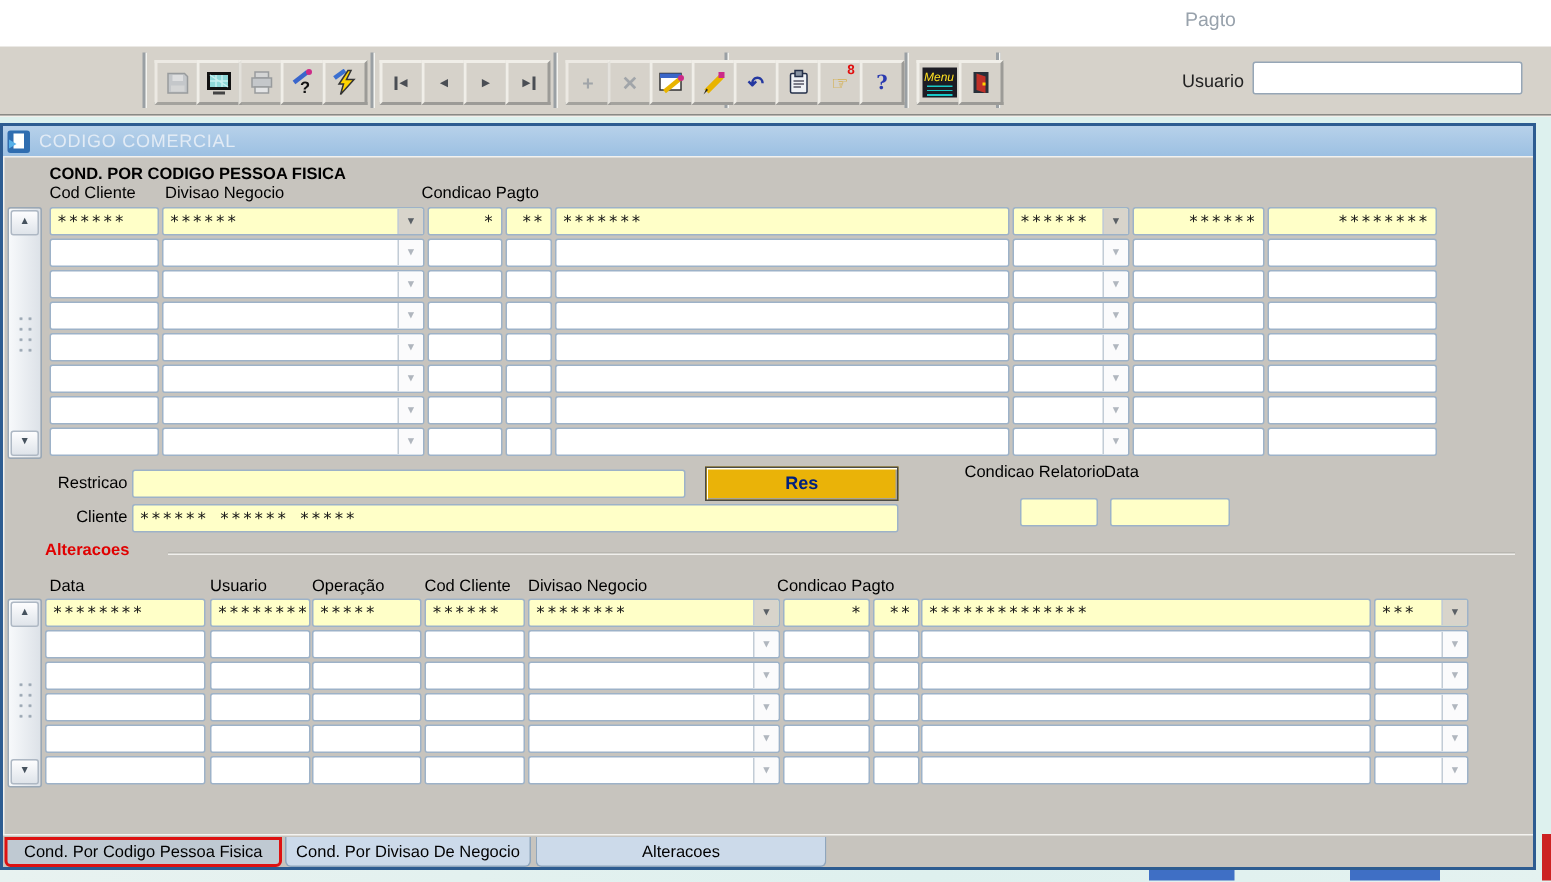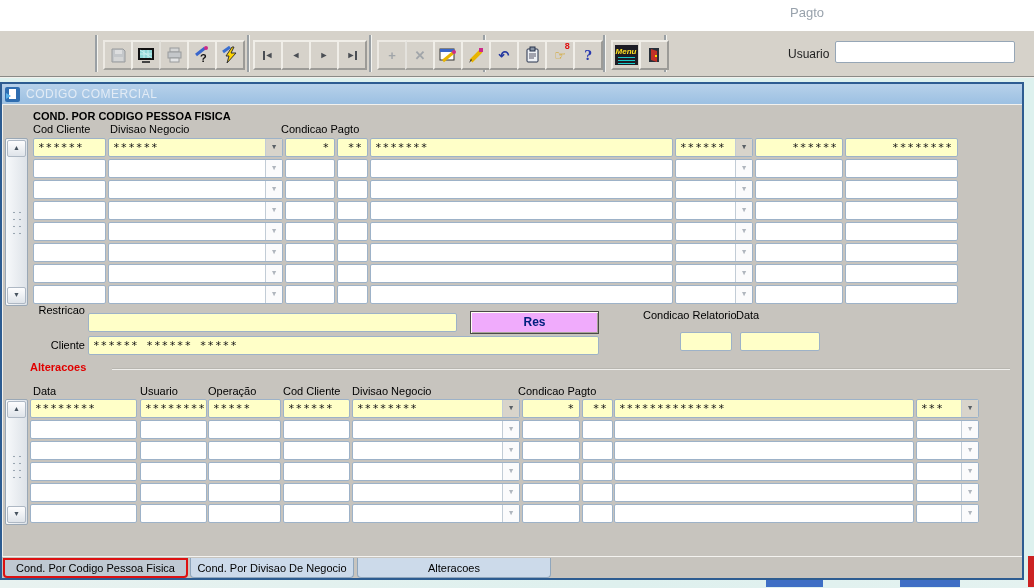--- a/index.html
+++ b/index.html
@@ -21,21 +21,21 @@
   .tb.dis{opacity:.85;}
   .tri{font-size:9px;color:#4a4e54;}
   .navbar{width:2px;height:9px;background:#4a4e54;}
   .glyph-undo{color:#2438a0;font-weight:bold;font-size:15px;}
   .glyph-q{color:#2a3ab0;font-weight:bold;font-size:16px;font-family:"DejaVu Serif",serif;}
   .glyph-plus{color:#989ea4;font-weight:bold;font-size:16px;}
   .glyph-x{color:#989ea4;font-weight:bold;font-size:13px;}
   .hand{position:relative;color:#d4a017;font-size:14px;}
   .hand .mark{position:absolute;right:-4px;top:-7px;color:#e01010;font-size:9px;font-weight:bold;}
   .menuic{width:21px;height:19px;background:#1c1c24;display:flex;flex-direction:column;align-items:flex-start;padding:1px 1px 0 1px;}
-  .menuic .mtxt{color:#ffe020;font-size:8px;font-weight:bold;font-style:italic;line-height:8px;}
+  .menuic .mtxt{color:#ffe020;font-size:8px;font-weight:normal;font-style:italic;line-height:8px;}
   .menuic .mlines{width:17px;height:7px;margin-top:1px;
       background:repeating-linear-gradient(#19c8c8 0 1px,#1c1c24 1px 3px);}
   .badge{position:absolute;left:671px;top:7px;width:96px;height:24px;background:#ffffff;
          border:3px solid #e01010;color:#000;font-weight:bold;font-size:14px;
          text-align:center;line-height:24px;letter-spacing:.5px;}
   .usrlbl{position:absolute;left:788px;top:16px;font-size:12px;color:#222;}
   .usrinput{position:absolute;left:835px;top:10px;width:172px;height:20px;background:#fff;
             border:1px solid #96a6b6;border-radius:2px;font-size:12px;padding:0 3px;}
   
   .win-frame{position:absolute;left:0;top:82px;width:1024px;height:498px;
@@ -56,21 +56,21 @@
   .groove{position:absolute;height:1px;background:#b8b6b0;border-bottom:1px solid #f0efec;}
   .field{position:absolute;height:17px;background:#fff;border:1px solid #9db2c8;border-radius:2px;
          overflow:hidden;font-family:"DejaVu Sans Mono",monospace;}
   .field.ylw{background:#ffffc8;}
   .fv{position:absolute;left:4px;right:4px;top:2px;font-size:11px;line-height:14px;
       letter-spacing:1px;color:#141414;white-space:nowrap;}
   .fv.right{text-align:right;}
   .ddbtn{position:absolute;right:0;top:0;bottom:0;width:16px;border-left:1px solid #c2ccd6;
          font-size:7px;text-align:center;line-height:17px;color:#b0b6be;background:#fbfbfc;cursor:pointer;}
   .field.ylw .ddbtn{background:#d8d4cb;color:#5a6066;}
-  .resbtn{position:absolute;left:470px;top:311px;width:127px;height:21px;background:#f0abfc;
+  .resbtn{position:absolute;left:470px;top:311px;width:127px;height:21px;background:#eab308;
           border:1px solid #4a4a46;box-shadow:inset 1px 1px 0 #fffff4,inset -1px -1px 0 #a8a498;
           color:#00207e;font-weight:bold;font-size:12px;text-align:center;line-height:21px;cursor:pointer;}
   
   .sbar{position:absolute;left:5px;width:23px;border:1px solid #9aa8b6;border-radius:2px;
         background:linear-gradient(90deg,#f7f9fb,#dde2e8);display:flex;flex-direction:column;box-sizing:border-box;}
   .sb-btn{height:15px;margin:1px;background:linear-gradient(#fdfdfe,#dfe4ea);border:1px solid #aeb8c4;
           border-radius:2px;font-size:7px;color:#46525e;text-align:center;line-height:13px;cursor:pointer;}
   .sb-track{flex:1;position:relative;}
   .sb-dots{position:absolute;left:5px;right:5px;top:40%;height:30px;
            background-image:radial-gradient(#9aa6b2 .8px,transparent 1px);background-size:6px 7px;}
@@ -465,21 +465,21 @@
         <div class="ddbtn">▼</div>
       </div>
       <div class="field" style="left: 755px; top: 285px; width: 86px;">
         <span class="fv right"></span>
       </div>
       <div class="field" style="left: 845px; top: 285px; width: 111px;">
         <span class="fv right"></span>
       </div>
     </div>
 
-  <div class="lbl-r" style="left:18px;top:304px;width:67px">Restricao</div>
+  <div class="lbl-r" style="left:18px;top:316px;width:67px">Restricao</div>
   <div class="field ylw" style="left:88px;top:313px;width:367px">
     <span class="fv"></span>
   </div>
   <div class="resbtn">Res</div>
   <div class="lbl" style="left:643px;top:309px">Condicao Relatorio</div>
   <div class="lbl" style="left:736px;top:309px">Data</div>
   <div class="field ylw" style="left:680px;top:332px;width:50px">
     <span class="fv"></span>
   </div>
   <div class="field ylw" style="left:740px;top:332px;width:78px">

